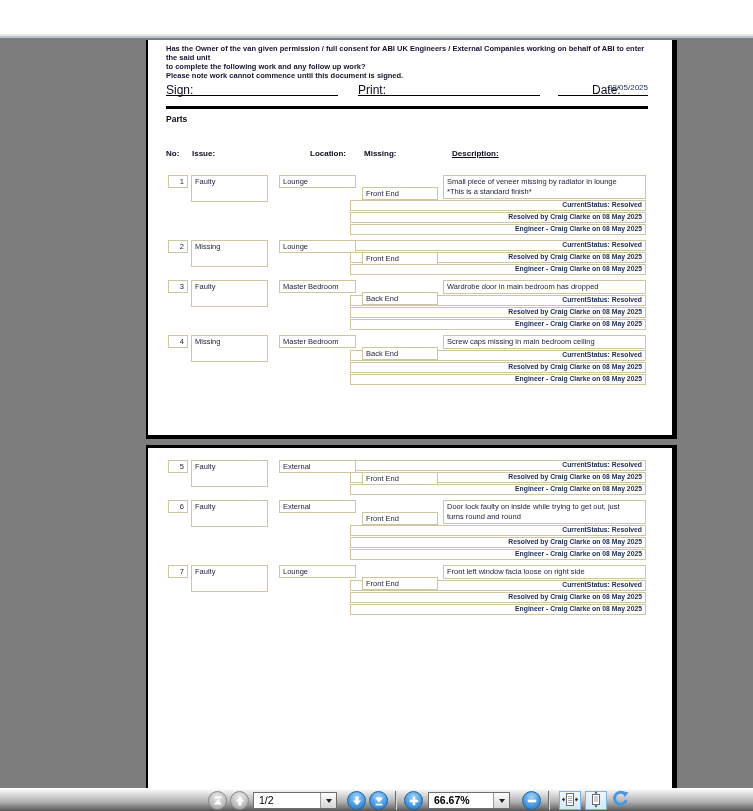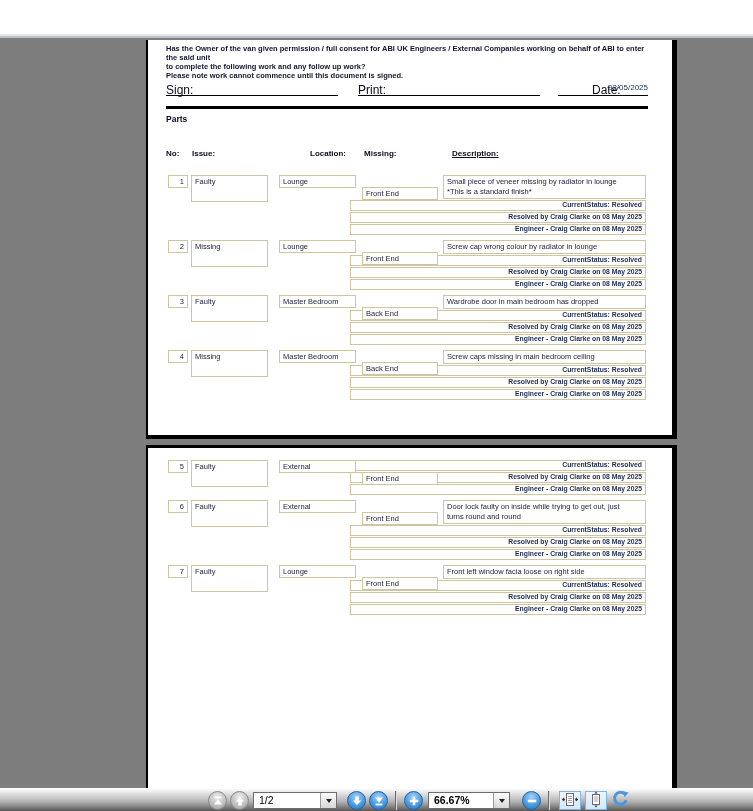--- a/index.html
+++ b/index.html
@@ -106,21 +106,20 @@
 *This is a standard finish*</div>
             <div class="status-line">CurrentStatus: Resolved</div>
             <div class="status-line">Resolved by Craig Clarke on 08 May 2025</div>
             <div class="status-line">Engineer - Craig Clarke on 08 May 2025</div>
           </div>
           <div class="part-row">
             <div class="cell c-no">2</div>
             <div class="cell c-issue">Missing</div>
             <div class="cell c-loc">Lounge</div>
             <div class="cell c-pos">Front End</div>
-            <div class="cell c-desc">Screw cap wrong colour by radiator in lounge</div>
             <div class="status-line">CurrentStatus: Resolved</div>
             <div class="status-line">Resolved by Craig Clarke on 08 May 2025</div>
             <div class="status-line">Engineer - Craig Clarke on 08 May 2025</div>
           </div>
           <div class="part-row">
             <div class="cell c-no">3</div>
             <div class="cell c-issue">Faulty</div>
             <div class="cell c-loc">Master Bedroom</div>
             <div class="cell c-pos">Back End</div>
             <div class="cell c-desc">Wardrobe door in main bedroom has dropped</div>

